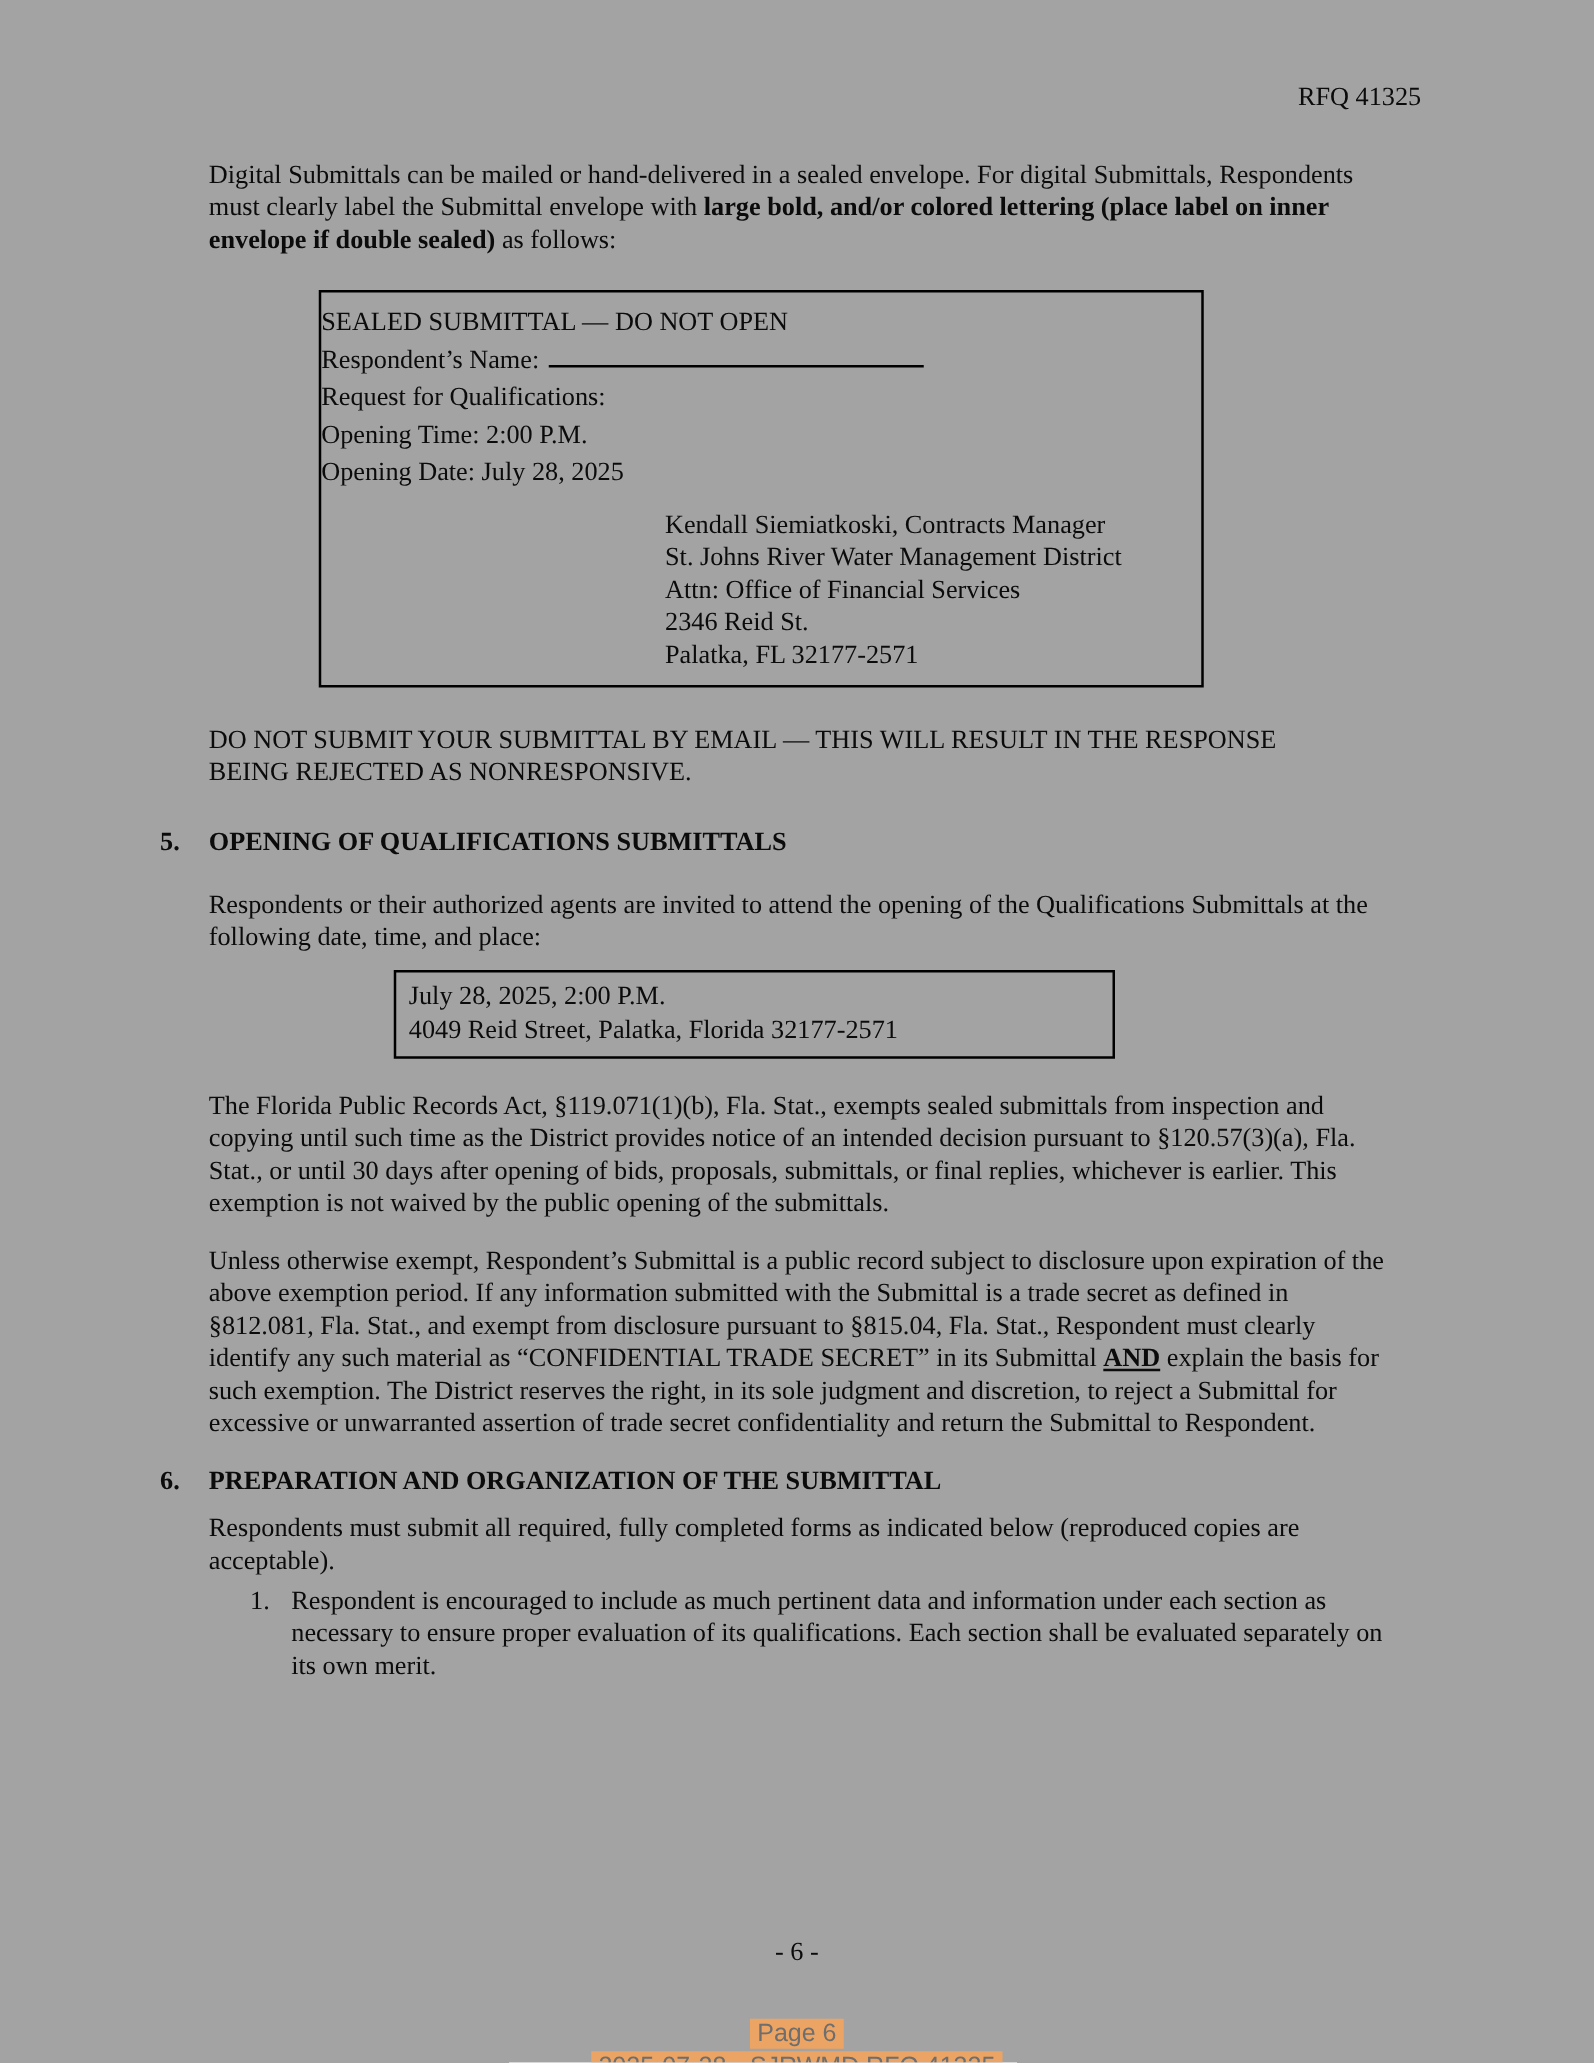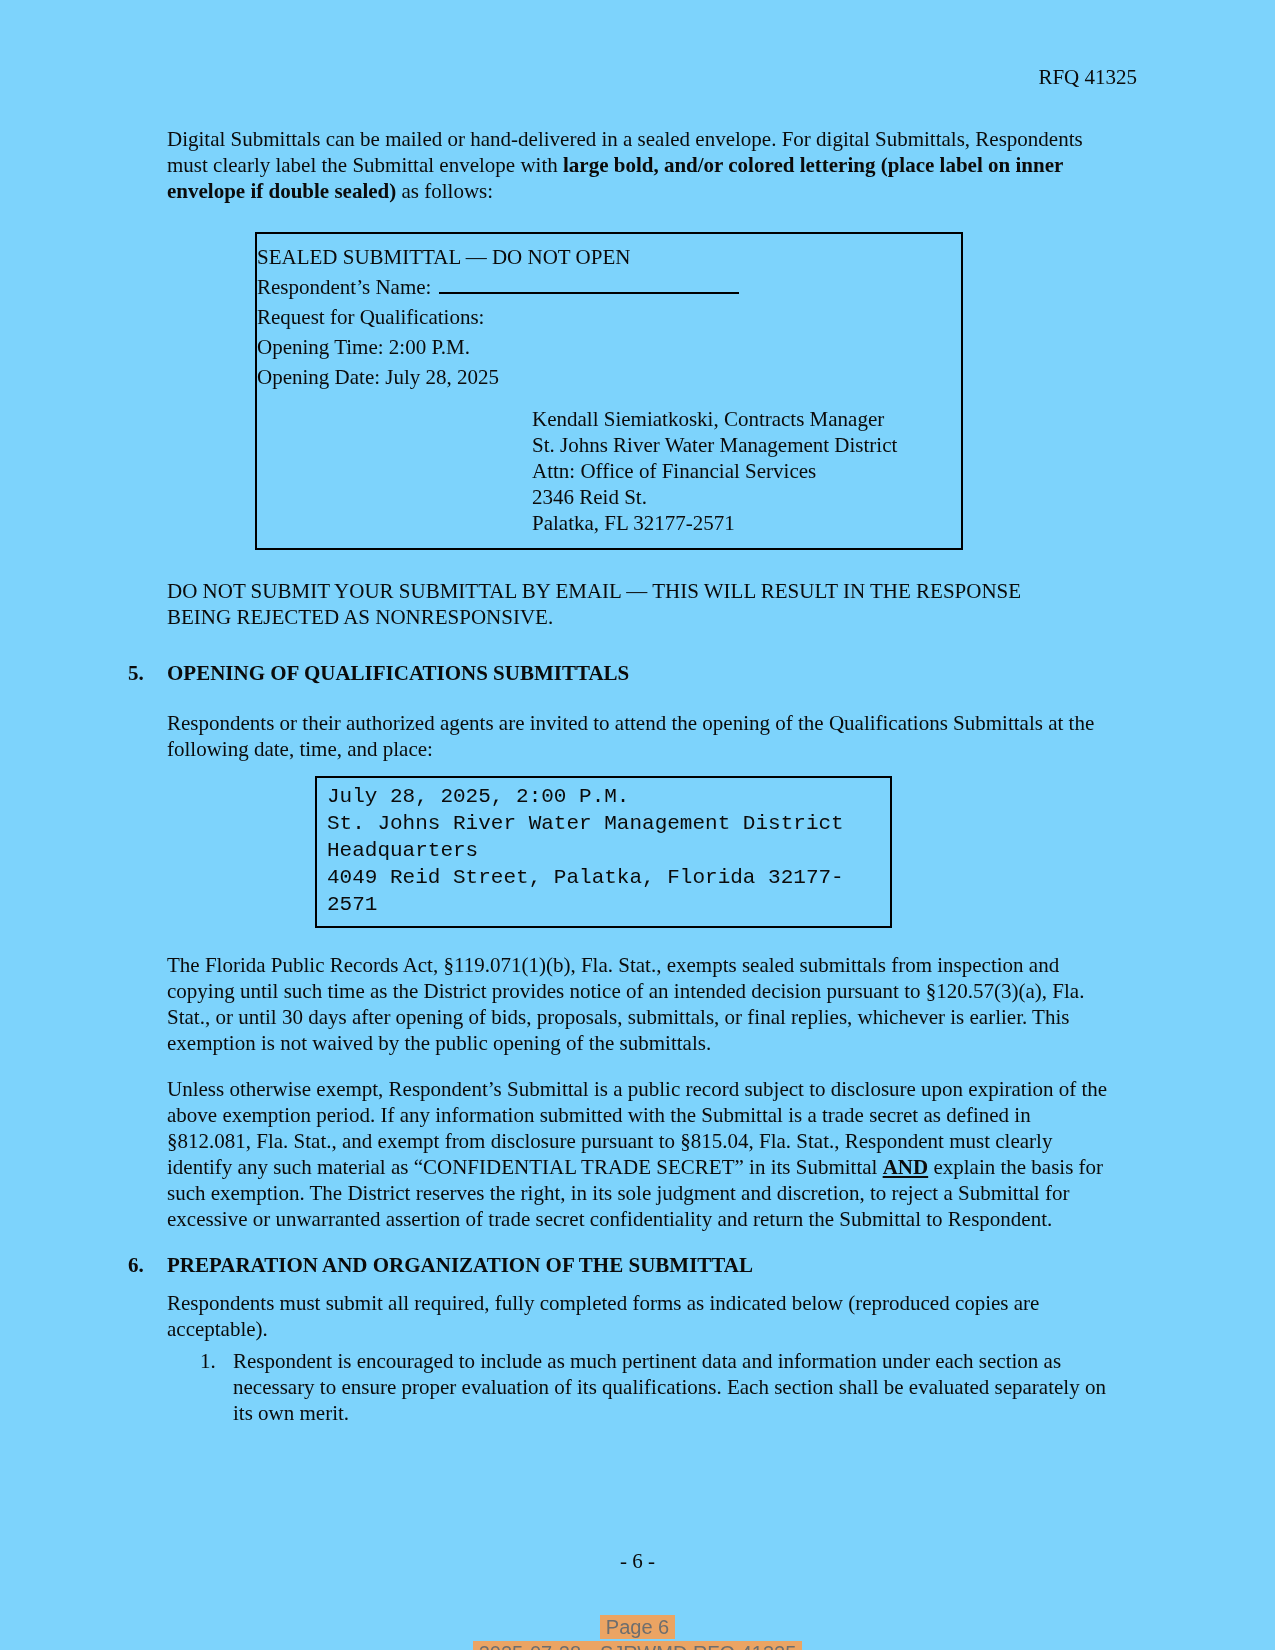--- a/index.html
+++ b/index.html
@@ -1,19 +1,19 @@
 <!DOCTYPE html>
 <html style="--stamp-hl: #eba463; --stamp-text: #6e6e6e;"><head>
 <meta charset="utf-8">
 <style>
   html, body { margin:0; padding:0; background:#ffffff; }
   .page {
     position:relative;
     width:1275px; height:1650px;
-    background:#7dd3fc;
+    background:#a3a3a3;
     overflow:hidden;
     box-sizing:border-box;
     padding-top:64px;
     font-family:"Liberation Serif", serif;
     font-size:21px;
     color:#0b0b0b;
     line-height:26px;
   }
   .header-rfq {
     text-align:right;
@@ -48,21 +48,20 @@
   }
   .sec-num { display:inline-block; width:39px; }
   .sec-body-gap { margin-top:24px; }
   .location-box {
     margin:14px 0 0 315px;
     width:577px;
     box-sizing:border-box;
     border:2px solid #000;
     padding:5px 12px 8px 10px;
     line-height:27px;
-    font-family:Liberation Mono, monospace;
   }
   .pra-para { margin-top:24px; }
   .trade-para { margin-top:20px; }
   .sec6-heading { margin-top:20px; }
   .sec6-intro { margin-top:12px; }
   .list-item {
     margin:6px 0 0 200px;
     width:913px;
     display:flex;
   }
@@ -116,21 +115,20 @@
   </div>
 
   <p class="para warning-para">DO NOT SUBMIT YOUR SUBMITTAL BY EMAIL — THIS WILL RESULT IN THE RESPONSE BEING REJECTED AS NONRESPONSIVE.</p>
 
   <div class="section-heading"><span class="sec-num">5.</span><span>OPENING OF QUALIFICATIONS SUBMITTALS</span></div>
 
   <p class="para sec-body-gap">Respondents or their authorized agents are invited to attend the opening of the Qualifications Submittals at the following date, time, and place:</p>
 
   <div class="location-box">
     <div>July 28, 2025, 2:00 P.M.</div>
-    <div>St. Johns River Water Management District Headquarters</div>
     <div>4049 Reid Street, Palatka, Florida 32177-2571</div>
   </div>
 
   <p class="para pra-para">The Florida Public Records Act, §119.071(1)(b), Fla. Stat., exempts sealed submittals from inspection and copying until such time as the District provides notice of an intended decision pursuant to §120.57(3)(a), Fla. Stat., or until 30 days after opening of bids, proposals, submittals, or final replies, whichever is earlier. This exemption is not waived by the public opening of the submittals.</p>
 
   <p class="para trade-para"><span>Unless otherwise exempt, Respondent’s Submittal is a public record subject to disclosure upon expiration of the above exemption period. If any information submitted with the Submittal is a trade secret as defined in §812.081, Fla. Stat., and exempt from disclosure pursuant to §815.04, Fla. Stat., Respondent must clearly identify any such material as “CONFIDENTIAL TRADE SECRET” in its Submittal </span><span class="u-bold">AND</span><span> explain the basis for such exemption. The District reserves the right, in its sole judgment and discretion, to reject a Submittal for excessive or unwarranted assertion of trade secret confidentiality and return the Submittal to Respondent.</span></p>
 
   <div class="section-heading sec6-heading"><span class="sec-num">6.</span><span>PREPARATION AND ORGANIZATION OF THE SUBMITTAL</span></div>
 
   <p class="para sec6-intro">Respondents must submit all required, fully completed forms as indicated below (reproduced copies are acceptable).</p>

